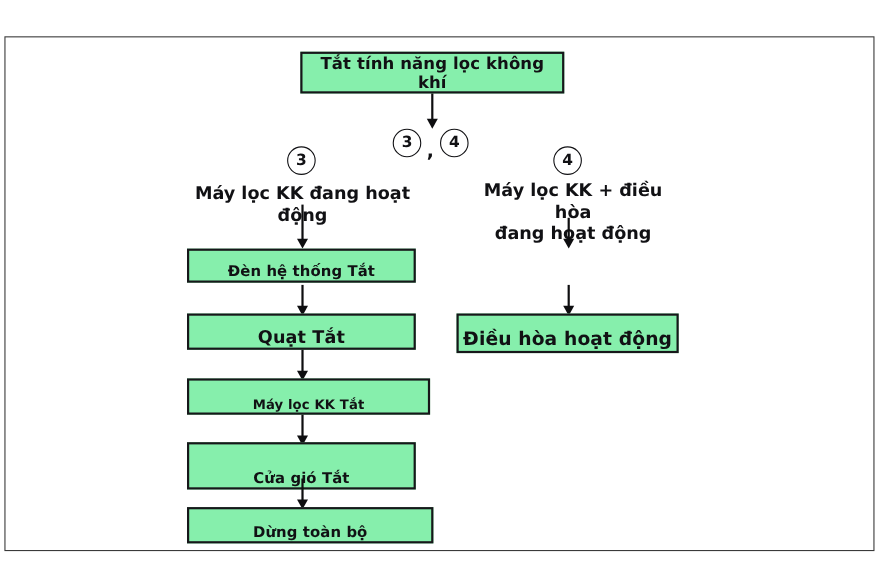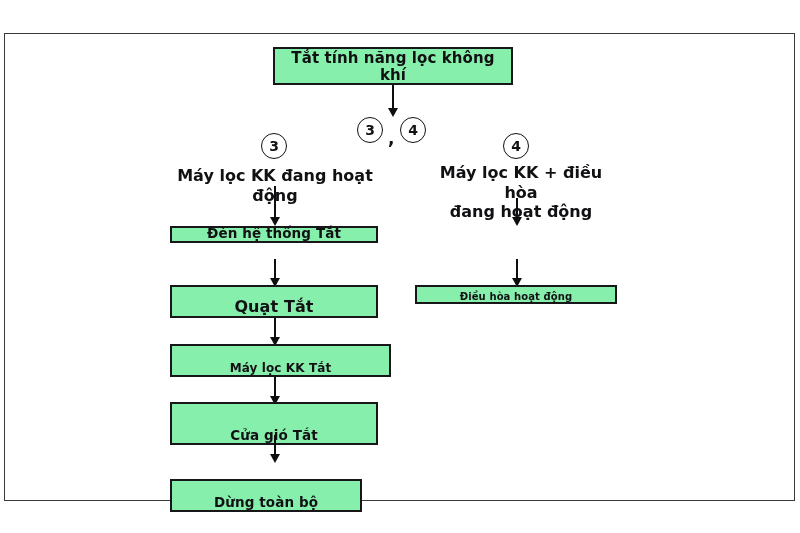--- a/index.html
+++ b/index.html
@@ -119,21 +119,21 @@
 
   <div class="circle-num" style="left:261px; top:133px;">
     <span>3</span>
   </div>
 
   <div class="branch-caption" style="left:160px; top:166px; width:230px;">Máy lọc KK đang hoạt động</div>
 
   <div class="vline" style="left:274px; top:186px; height:34px;"></div>
   <div class="arrowhead" style="left:270px; top:217px;"></div>
 
-  <div class="box" style="left:170px; top:226px; width:208px; height:17px; font-size:13.5px;">
+  <div class="box" style="left:170px; top:226px; width:208px; height:31px; font-size:13.5px;">
     <span class="box-label">Đèn hệ thống Tắt</span>
   </div>
 
   <div class="vline" style="left:274px; top:259px; height:24px;"></div>
   <div class="arrowhead" style="left:270px; top:278px;"></div>
 
   <div class="box" style="left:170px; top:285px; width:208px; height:33px; font-size:16px;">
     <span class="box-label">Quạt Tắt</span>
   </div>
 
@@ -147,35 +147,35 @@
   <div class="vline" style="left:274px; top:377px; height:24px;"></div>
   <div class="arrowhead" style="left:270px; top:396px;"></div>
 
   <div class="box" style="left:170px; top:402px; width:208px; height:43px; font-size:13.5px;">
     <span class="box-label">Cửa gió Tắt</span>
   </div>
 
   <div class="vline" style="left:274px; top:435px; height:24px;"></div>
   <div class="arrowhead" style="left:270px; top:454px;"></div>
 
-  <div class="box" style="left:170px; top:479px; width:192px; height:33px; font-size:13.5px;">
+  <div class="box" style="left:170px; top:461px; width:224px; height:33px; font-size:13.5px;">
     <span class="box-label">Dừng toàn bộ</span>
   </div>
 
   <div class="circle-num" style="left:503px; top:133px;">
     <span>4</span>
   </div>
 
   <div class="branch-caption" style="left:421px; top:163px; width:200px;">Máy lọc KK + điều hòa
 đang hoạt động</div>
 
   <div class="vline" style="left:516px; top:198px; height:22px;"></div>
   <div class="arrowhead" style="left:512px; top:217px;"></div>
 
 
   <div class="vline" style="left:516px; top:259px; height:24px;"></div>
   <div class="arrowhead" style="left:512px; top:278px;"></div>
 
-  <div class="box" style="left:415px; top:285px; width:202px; height:19px; font-size:10px;">
+  <div class="box" style="left:415px; top:285px; width:202px; height:36px; font-size:17px;">
     <span class="box-label">Điều hòa hoạt động</span>
   </div>
 
 </div>
 
 </body></html>

